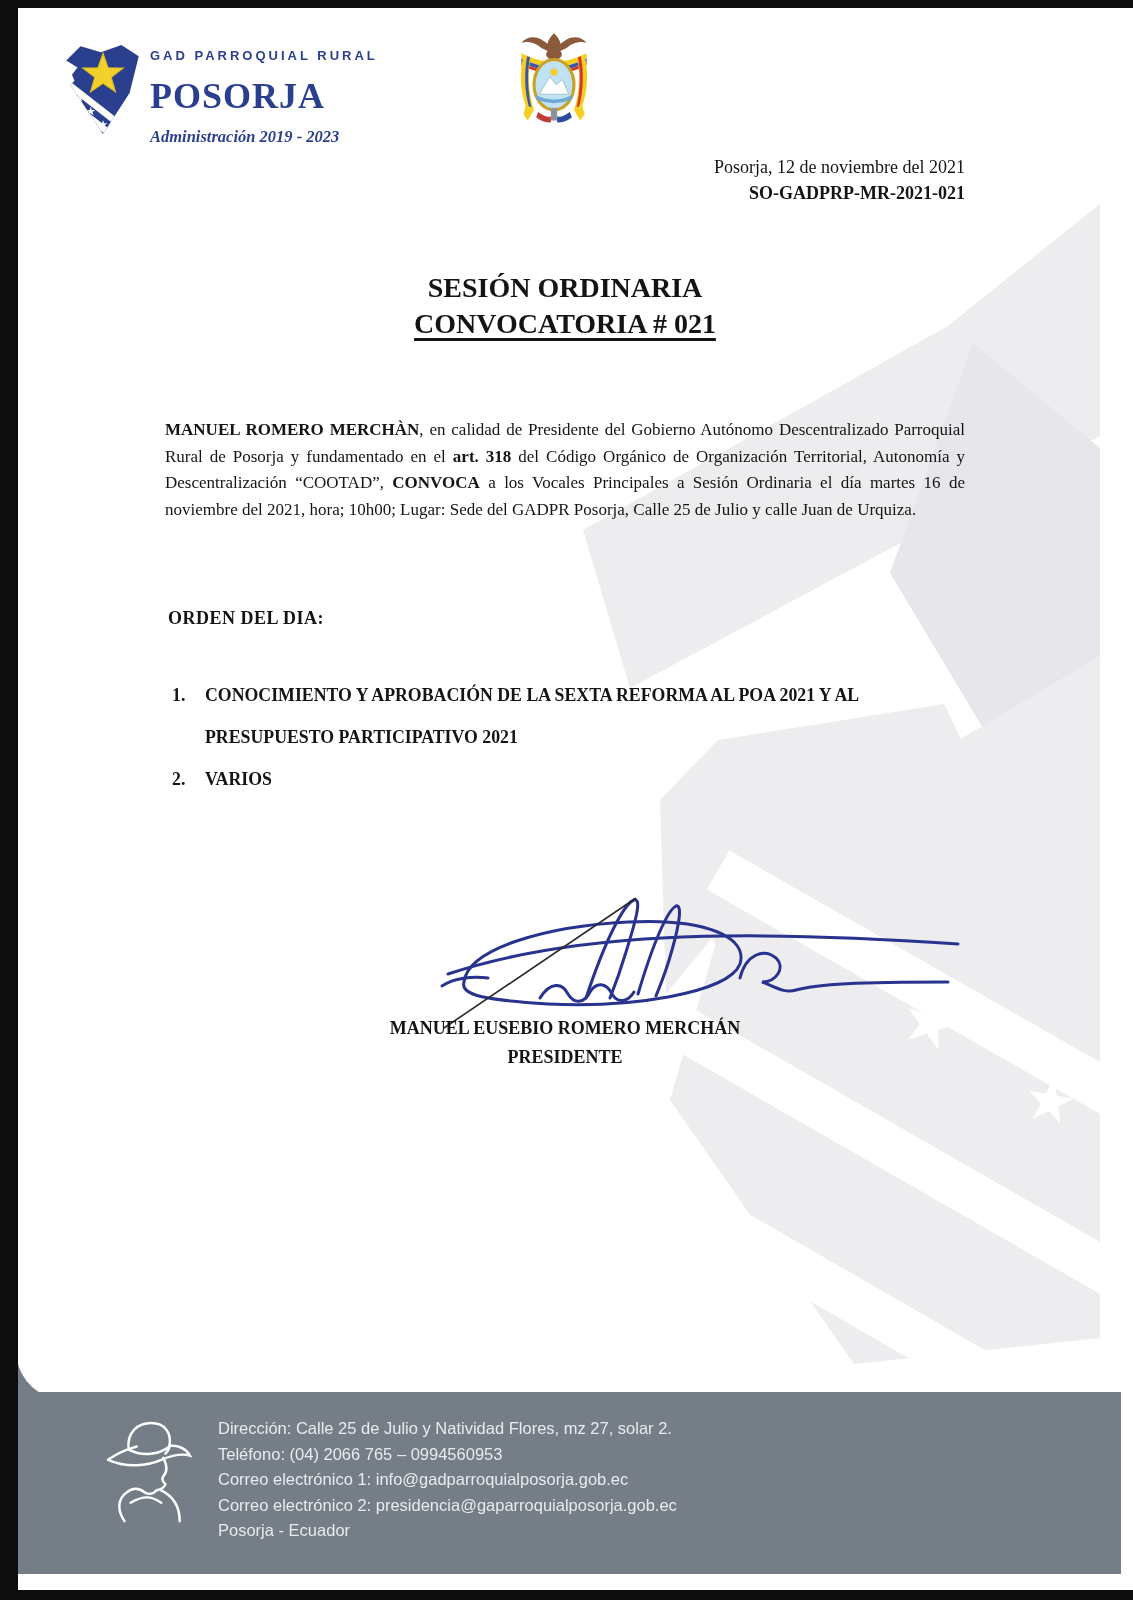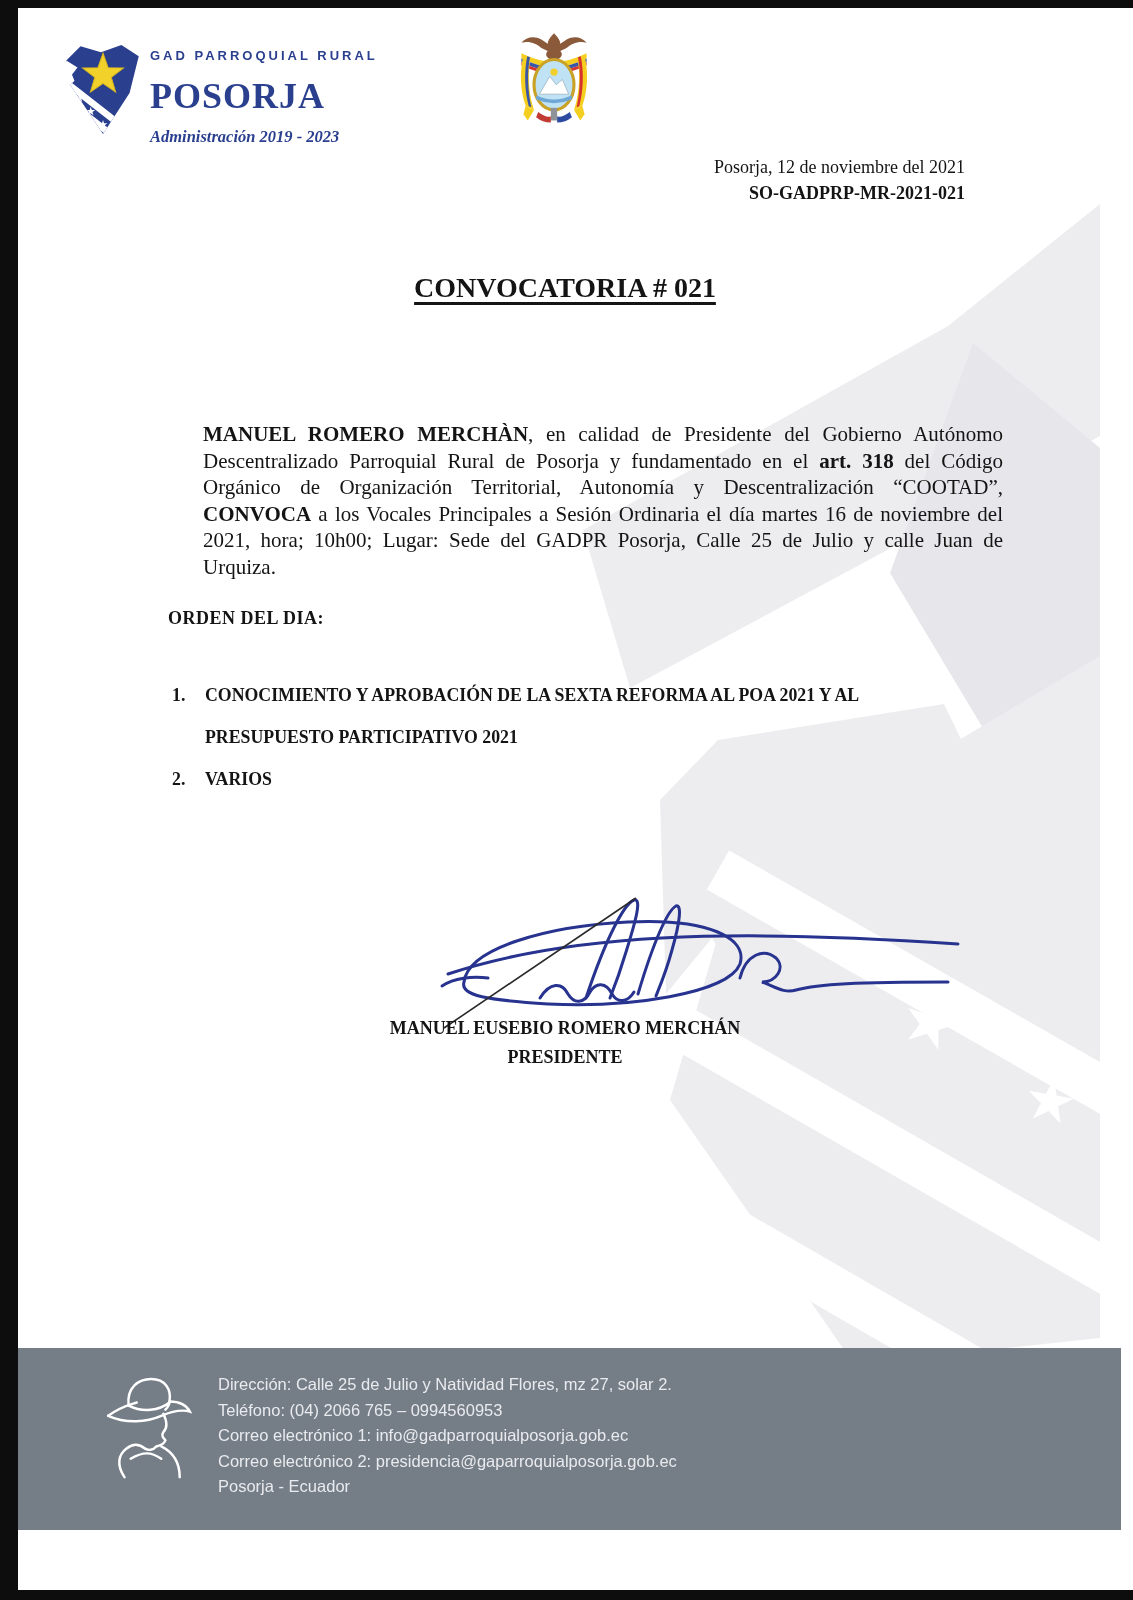--- a/index.html
+++ b/index.html
@@ -28,33 +28,33 @@
   .logo-super{font-family:"Liberation Sans",sans-serif;font-weight:bold;font-size:13px;letter-spacing:3px;white-space:nowrap;}
   .logo-name{font-family:"Liberation Serif",serif;font-weight:bold;font-size:36px;line-height:46px;letter-spacing:1px;margin-top:10px;}
   .logo-admin{font-family:"Liberation Serif",serif;font-weight:bold;font-style:italic;font-size:16.5px;margin-top:8px;white-space:nowrap;}
   .coat{position:absolute;left:495px;top:22px;z-index:2;}
   .dateblock{position:absolute;left:147px;top:146px;width:800px;text-align:right;font-size:18px;line-height:26px;z-index:2;}
   .dateblock .ref{font-weight:bold;}
   
   .title{position:absolute;left:147px;top:262px;width:800px;text-align:center;font-weight:bold;font-size:28px;line-height:36px;z-index:2;}
   .title .u{text-decoration:underline;text-decoration-thickness:3px;text-underline-offset:5px;}
   
-  .para{position:absolute;left:147px;top:392px;width:800px;font-size:21px;line-height:26.6px;text-align:justify;z-index:2;margin-left:38px;}
+  .para{position:absolute;left:147px;top:392px;width:800px;font-size:17px;line-height:26.6px;text-align:justify;z-index:2;}
   .b{font-weight:bold;}
   .orden{position:absolute;left:150px;top:600px;font-weight:bold;font-size:18px;letter-spacing:0.5px;z-index:2;}
   .agenda{position:absolute;left:154px;top:666px;width:794px;z-index:2;font-weight:bold;font-size:17.8px;line-height:42px;}
   .agenda .item{display:flex;}
   .agenda .num{flex:0 0 33px;}
   .agenda .txt{flex:1;}
   
   .sig{position:absolute;left:410px;top:878px;z-index:2;}
   .nameblock{position:absolute;left:147px;top:1006px;width:800px;text-align:center;font-weight:bold;font-size:18px;line-height:29px;z-index:2;}
   
   .footer-hump{position:absolute;left:0;top:1354px;z-index:3;}
-  .footer{position:absolute;left:0;top:1340px;width:1103px;height:182px;background:var(--footer-gray);z-index:3;}
+  .footer{position:absolute;left:0;top:1384px;width:1103px;height:182px;background:var(--footer-gray);z-index:3;}
   .footer-icon{position:absolute;left:84px;top:22px;}
   .footer-text{
     position:absolute;left:200px;top:24px;
     font-family:"Liberation Sans",sans-serif;font-size:16.5px;line-height:25.5px;color:#e9ebee;
   }
   .wm{z-index:0;}
 </style>
 </head>
 <body>
 
@@ -131,20 +131,21 @@
     <path d="M24,78 Q32,84 36,82 L36,88 Q28,88 22,83 Z" fill="#c23b33"></path>
     <path d="M54,78 Q46,84 42,82 L42,88 Q50,88 56,83 Z" fill="#2c4aa0"></path>
   </svg>
 
   <div class="dateblock">
     <div>Posorja, 12 de noviembre del 2021</div>
     <div class="ref">SO-GADPRP-MR-2021-021</div>
   </div>
 
   <div class="title">
+    <div>SESIÓN ORDINARIA</div>
     <div class="u">CONVOCATORIA # 021</div>
   </div>
 
   <p class="para"><span class="b">MANUEL ROMERO MERCHÀN</span><span>, en calidad de Presidente del Gobierno Autónomo Descentralizado Parroquial Rural de Posorja y fundamentado en el </span><span class="b">art. 318</span><span> del Código Orgánico de Organización Territorial, Autonomía y Descentralización “COOTAD”, </span><span class="b">CONVOCA</span><span> a los Vocales Principales a Sesión Ordinaria el día martes 16 de noviembre del 2021, hora; 10h00; Lugar: Sede del GADPR Posorja, Calle 25 de Julio y calle Juan de Urquiza.</span></p>
 
   <div class="orden">ORDEN DEL DIA:</div>
   <div class="agenda">
     <div class="item">
       <span class="num">1.</span>
       <span class="txt">CONOCIMIENTO Y APROBACIÓN DE LA SEXTA REFORMA AL POA 2021 Y AL PRESUPUESTO PARTICIPATIVO 2021</span>

